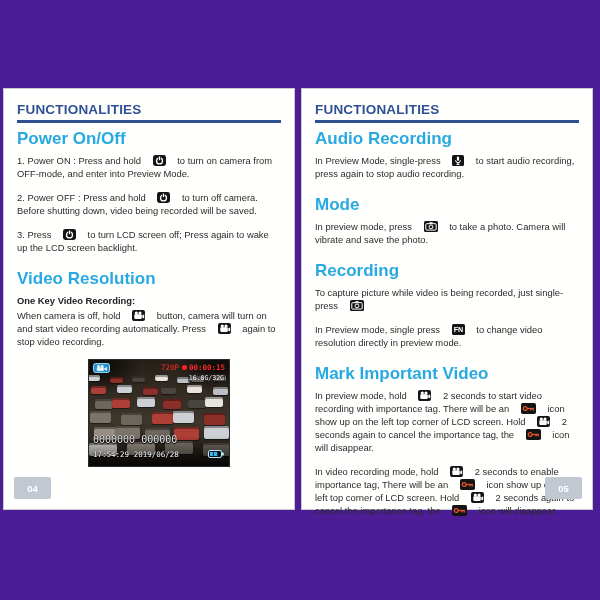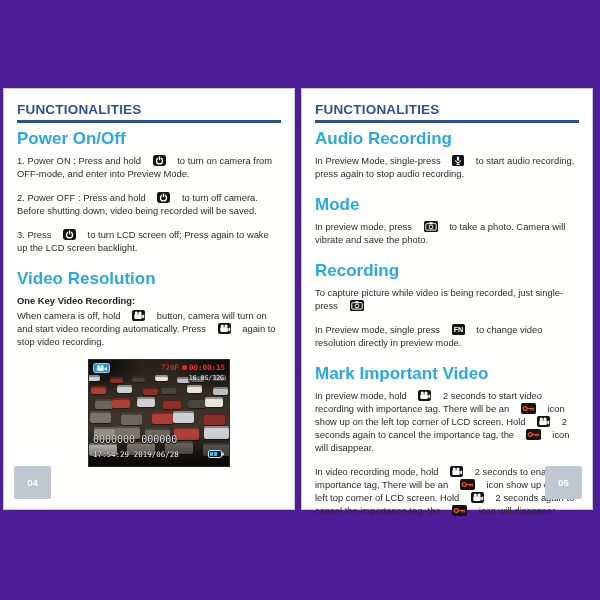--- a/index.html
+++ b/index.html
@@ -10,21 +10,21 @@
   .page-left{left:3px;}
   .page-right{left:301px;}
   .page-header{color:#2f5193;font-weight:bold;font-size:13.5px;letter-spacing:.2px;margin-top:1px;}
   .header-rule{height:3px;background:#2f5193;margin-top:3px;margin-bottom:6px;}
   .blocks .h-cyan{color:#29a9e1;font-weight:bold;font-size:17px;margin:15px 0 5px;}
   .blocks .h-cyan:first-child{margin-top:5px;}
   .blocks .h-bold{font-size:9.4px;font-weight:bold;color:#222;margin:2px 0 2px;line-height:13px;}
   .blocks .para{font-size:9.4px;line-height:13px;color:#2b2b2b;margin:0 0 11px;}
   .kicon{display:inline-block;vertical-align:-2px;margin:0 9px;line-height:0;}
   .kicon svg{display:block;}
-  .page-num{position:absolute;bottom:10px;width:37px;height:33px;background:#c2c8d2;color:#ffffff;
+  .page-num{position:absolute;bottom:10px;width:37px;height:22px;background:#c2c8d2;color:#ffffff;
             font-weight:bold;font-size:9.5px;display:flex;align-items:center;justify-content:center;
             border-radius:2px;margin-top:16px;}
   .page-left .page-num{left:10px;}
   .page-right .page-num{right:10px;}
   
   .lcd{position:relative;width:140px;height:106px;margin:4px 0 0 71px;background:#1c1813;
        border:1px solid #2a2a2a;overflow:hidden;}
   .lcd-photo{position:absolute;left:0;top:0;right:0;bottom:0;
        background:
          radial-gradient(60px 40px at 8% 6%, rgba(0,0,0,.8), rgba(0,0,0,0) 70%),

